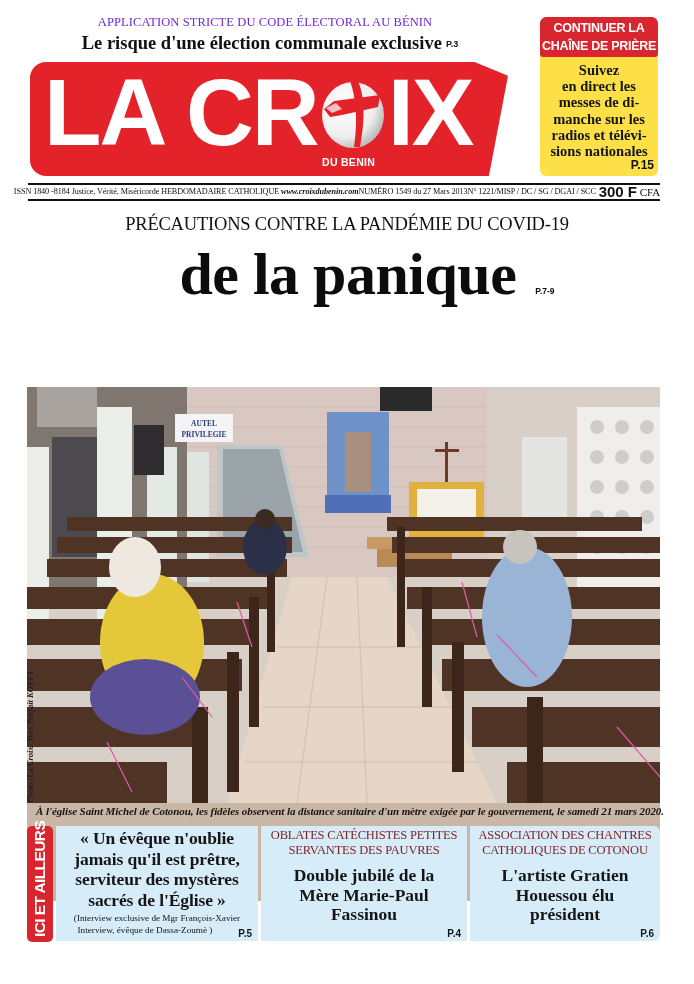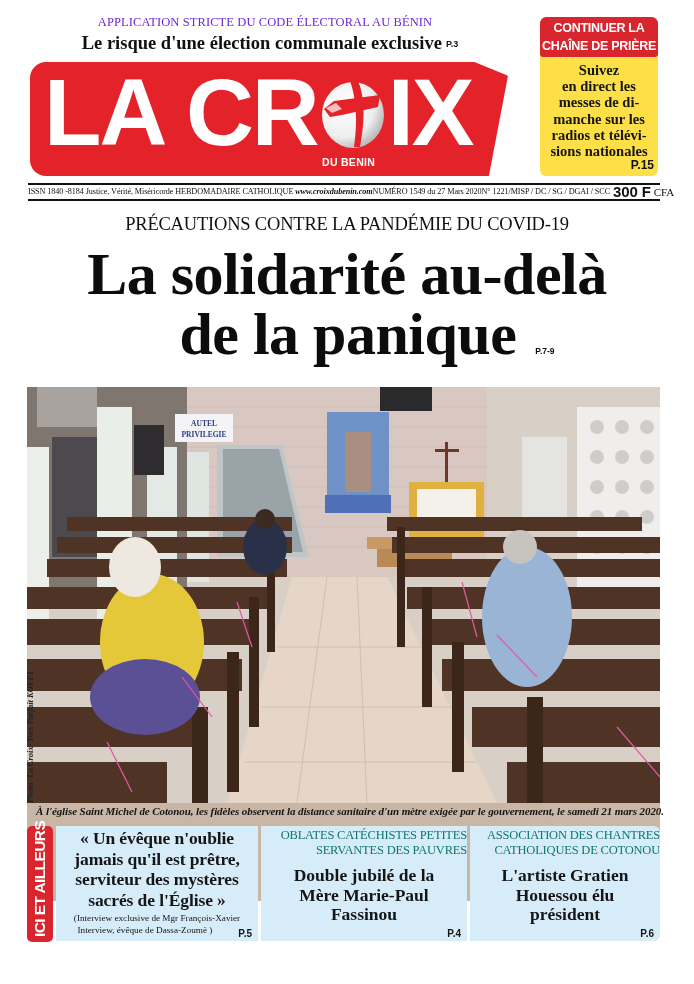--- a/index.html
+++ b/index.html
@@ -66,21 +66,21 @@
       position: absolute; right: 4px; bottom: 4px;
       font-family: "Liberation Sans", "DejaVu Sans", sans-serif; font-weight: bold; font-size: 12px;
     }
 
     
     .info-rule-top { position: absolute; left: 28px; top: 183px; width: 632px; height: 1.5px; background: #111; }
     .info-rule-bot { position: absolute; left: 28px; top: 199px; width: 632px; height: 1.5px; background: #111; }
     .info-bar {
       position: absolute; left: 28px; top: 185px; width: 632px; height: 14px;
       font-size: 8.2px; line-height: 14px; white-space: nowrap; color: #111; letter-spacing: -0.1px;
-      display: flex; align-items: center;
+      display: flex; align-items: center; justify-content: flex-end;
     }
     .info-bar .price {
       font-family: "Liberation Sans", "DejaVu Sans", sans-serif; font-weight: bold; font-size: 15px;
       margin-left: 3px;
     }
     .info-bar .cur { font-size: 11px; margin-left: 3px; }
 
     
     .kicker-main {
       position: absolute; left: 0; top: 214px; width: 694px; text-align: center;
@@ -130,23 +130,22 @@
     .teaser-3 { left: 470px; width: 190px; border-radius: 0 6px 6px 0; }
 
     .t1-quote {
       position: absolute; left: 0; top: 2px; width: 202px;
       font-size: 17.5px; font-weight: bold; line-height: 20.5px; letter-spacing: -0.1px;
     }
     .t1-note {
       position: absolute; left: 0; top: 86px; width: 202px; font-size: 9.2px; line-height: 12px;
     }
     .t-kicker {
-      position: absolute; left: 0; top: 2px; width: 100%; font-size: 12.5px; line-height: 15px; color: #0f766e;
+      position: absolute; left: 0; top: 2px; width: 100%; font-size: 12.5px; line-height: 15px; color: #7f1d1d;
       letter-spacing: -0.2px;
-      text-align: right;
     }
     .t-title {
       position: absolute; left: 0; top: 40px; width: 100%; font-size: 17.5px; font-weight: bold; line-height: 19.5px;
     }
     .t-page {
       position: absolute; right: 6px; bottom: 2px;
       font-family: "Liberation Sans", "DejaVu Sans", sans-serif; font-weight: bold; font-size: 10px;
     }
   </style>
 </head>
@@ -189,27 +188,26 @@
     <div>messes de di-</div>
     <div>manche sur les</div>
     <div>radios et télévi-</div>
     <div>sions nationales</div>
   </div>
   <div class="promo-page">P.15</div>
 </div>
 
 <div class="info-rule-top"></div>
 <div class="info-bar">
-  <span>ISSN 1840 -8184</span>&nbsp;<span>Justice, Vérité, Miséricorde</span>&nbsp;<span>HEBDOMADAIRE CATHOLIQUE</span>&nbsp;<span style="font-weight:bold;font-style:italic">www.croixdubenin.com</span><span>NUMÉRO 1549</span>&nbsp;<span>du 27 Mars 2020</span><span>N° 1221/MISP / DC / SG / DGAI / SCC</span><span class="price">300 F</span><span class="cur">CFA</span>
+  <span>ISSN 1840 -8184</span>&nbsp;<span>Justice, Vérité, Miséricorde</span>&nbsp;<span>HEBDOMADAIRE CATHOLIQUE</span>&nbsp;<span style="font-weight:bold;font-style:italic">www.croixdubenin.com</span><span>NUMÉRO 1549</span>&nbsp;<span>du 27 Mars 2013</span><span>N° 1221/MISP / DC / SG / DGAI / SCC</span><span class="price">300 F</span><span class="cur">CFA</span>
 </div>
 <div class="info-rule-bot"></div>
 
 <div class="kicker-main">PRÉCAUTIONS CONTRE LA PANDÉMIE DU COVID-19</div>
 <div class="headline">
-  <span class="l1" style="display:block">La solidarité au-delà</span>
   <span class="l2" style="display:block;padding-left:40px"><span>de la panique</span><span class="pref">P.7-9</span></span>
 </div>
 
 <div class="photo">
   <svg width="633" height="416" viewBox="0 0 633 416">
 
     <rect x="0" y="0" width="633" height="416" fill="#d8cfc6"></rect>
     <rect x="160" y="0" width="300" height="190" fill="#d9c8c2"></rect>
     <g opacity="0.35" stroke="#a89088" stroke-width="0.6">
       <line x1="160" y1="20" x2="460" y2="20"></line>

